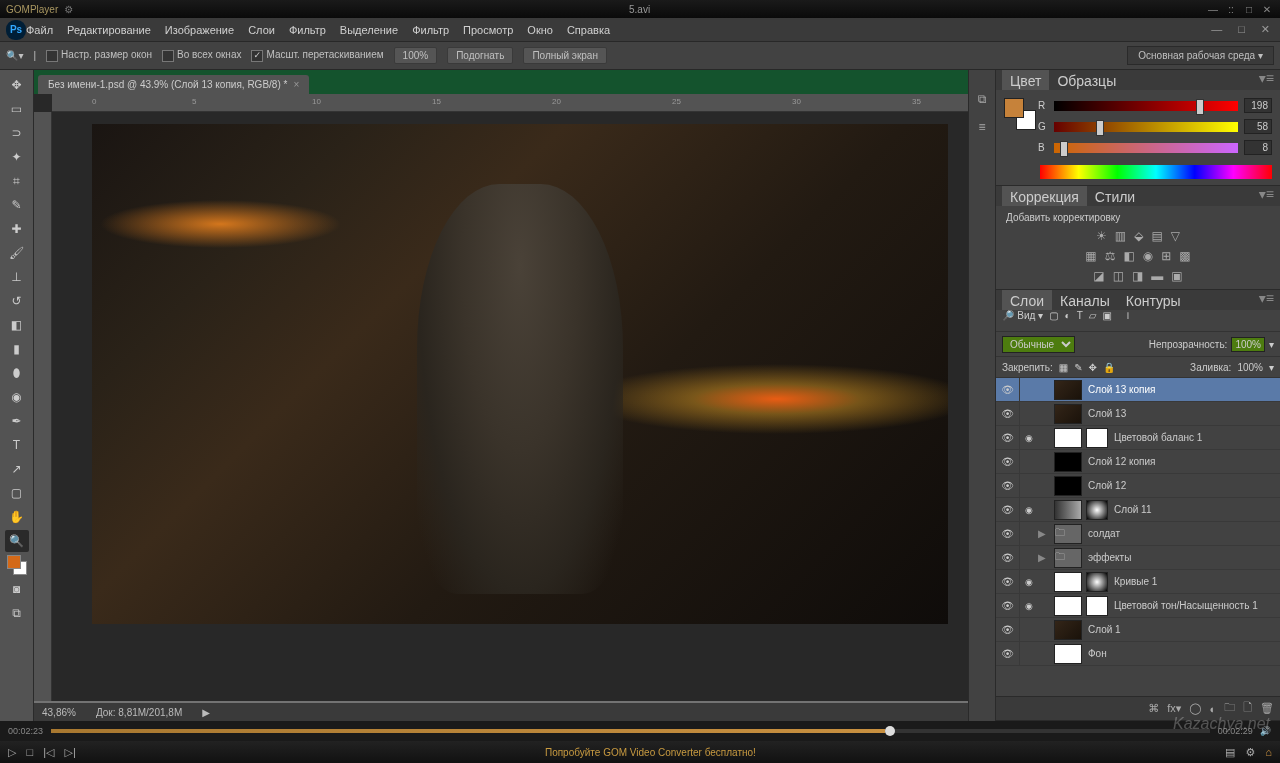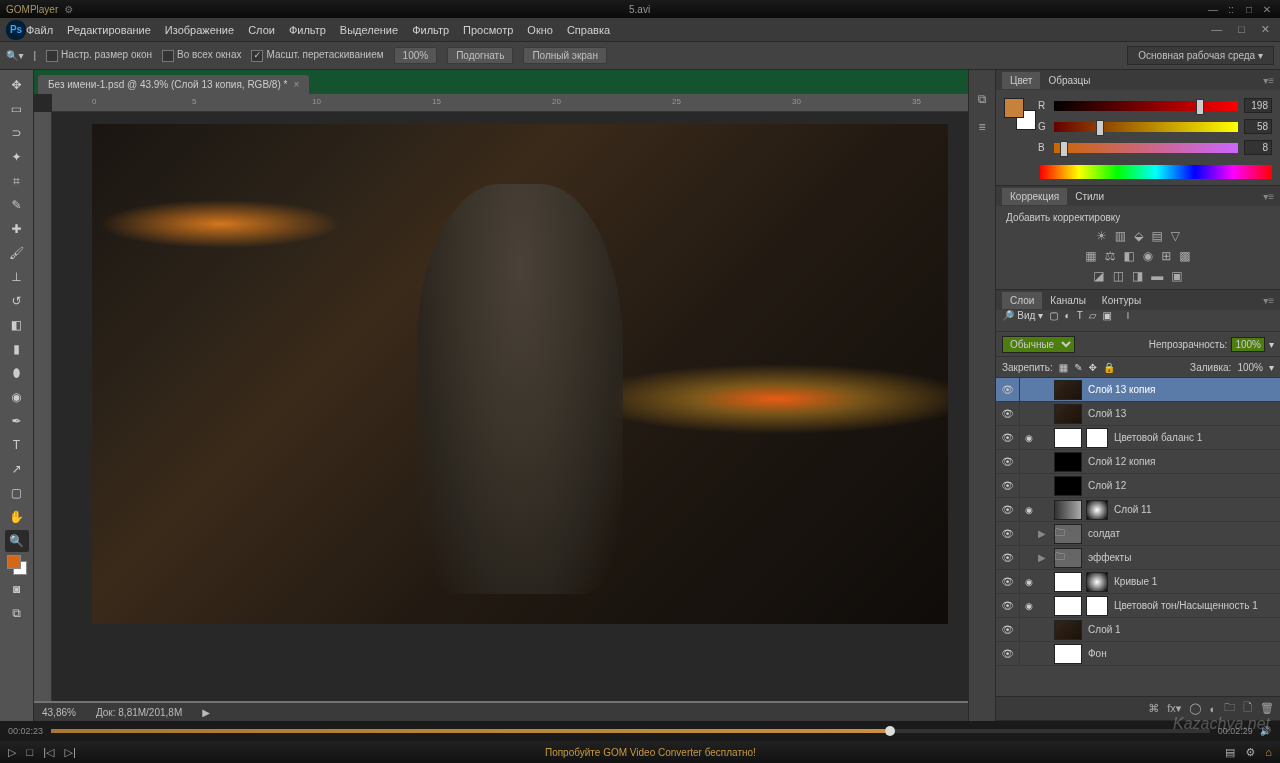--- a/index.html
+++ b/index.html
@@ -35,21 +35,21 @@
 .ruler-h{position:absolute;top:0;left:18px;right:0;height:18px;background:#535353;border-bottom:1px solid #333;font-size:8px;color:#999}
 .ruler-v{position:absolute;top:18px;left:0;bottom:0;width:18px;background:#535353;border-right:1px solid #333}
 .canvas{position:absolute;left:58px;top:30px;width:856px;height:500px;background:linear-gradient(135deg,#1a1512 0%,#2a2218 20%,#3a2a1a 35%,#221a12 60%,#0f0c0a 100%);overflow:hidden}
 .canvas::before{content:"";position:absolute;inset:0;background:radial-gradient(ellipse 200px 40px at 15% 20%,rgba(255,140,30,.8),transparent 60%),radial-gradient(ellipse 280px 50px at 80% 55%,rgba(255,100,20,.9),rgba(255,180,40,.4) 30%,transparent 70%),radial-gradient(circle 80px at 50% 50%,rgba(255,200,100,.3),transparent)}
 .soldier{position:absolute;left:38%;top:12%;width:24%;height:82%;background:radial-gradient(ellipse at 50% 20%,#4a4238 0%,#3a332a 40%,#2a251e 70%,transparent 90%);border-radius:40% 40% 20% 20%}
 .status{height:20px;background:#3a3a3a;display:flex;align-items:center;padding:0 8px;font-size:10px;color:#bbb;gap:20px;border-top:2px solid #737373}
 .sidecol{width:28px;background:#424242;display:flex;flex-direction:column;align-items:center;padding-top:20px;gap:10px;border-left:1px solid #2a2a2a;border-right:1px solid #2a2a2a}
 .sidecol span{width:20px;height:18px;color:#aaa;font-size:12px;display:flex;align-items:center;justify-content:center;cursor:pointer}
 .panels{width:284px;background:#424242;display:flex;flex-direction:column}
 .panel{border-bottom:1px solid #2a2a2a}
-.phead{height:20px;background:#3a3a3a;display:flex;align-items:center;font-size:10px;color:#ccc;padding:0 6px}
+.phead{height:20px;background:#3a3a3a;display:flex;font-size:14px;color:#ccc;padding:0 6px}
 .phead .pt{padding:3px 8px;cursor:pointer}
 .phead .pt.act{background:#535353}
 .phead .m{margin-left:auto;color:#888;cursor:pointer}
 .color-body{padding:8px;display:flex;gap:8px;align-items:flex-start}
 .color-sw{width:26px;height:26px;position:relative}
 .color-sw .f{width:20px;height:20px;background:#c6823a;border:1px solid #222;position:absolute;top:0;left:0}
 .color-sw .b{width:20px;height:20px;background:#fff;border:1px solid #222;position:absolute;bottom:-6px;right:-6px}
 .sliders{flex:1;display:flex;flex-direction:column;gap:6px}
 .srow{display:flex;align-items:center;gap:6px;font-size:10px;color:#ccc}
 .srow .lbl{width:10px}

